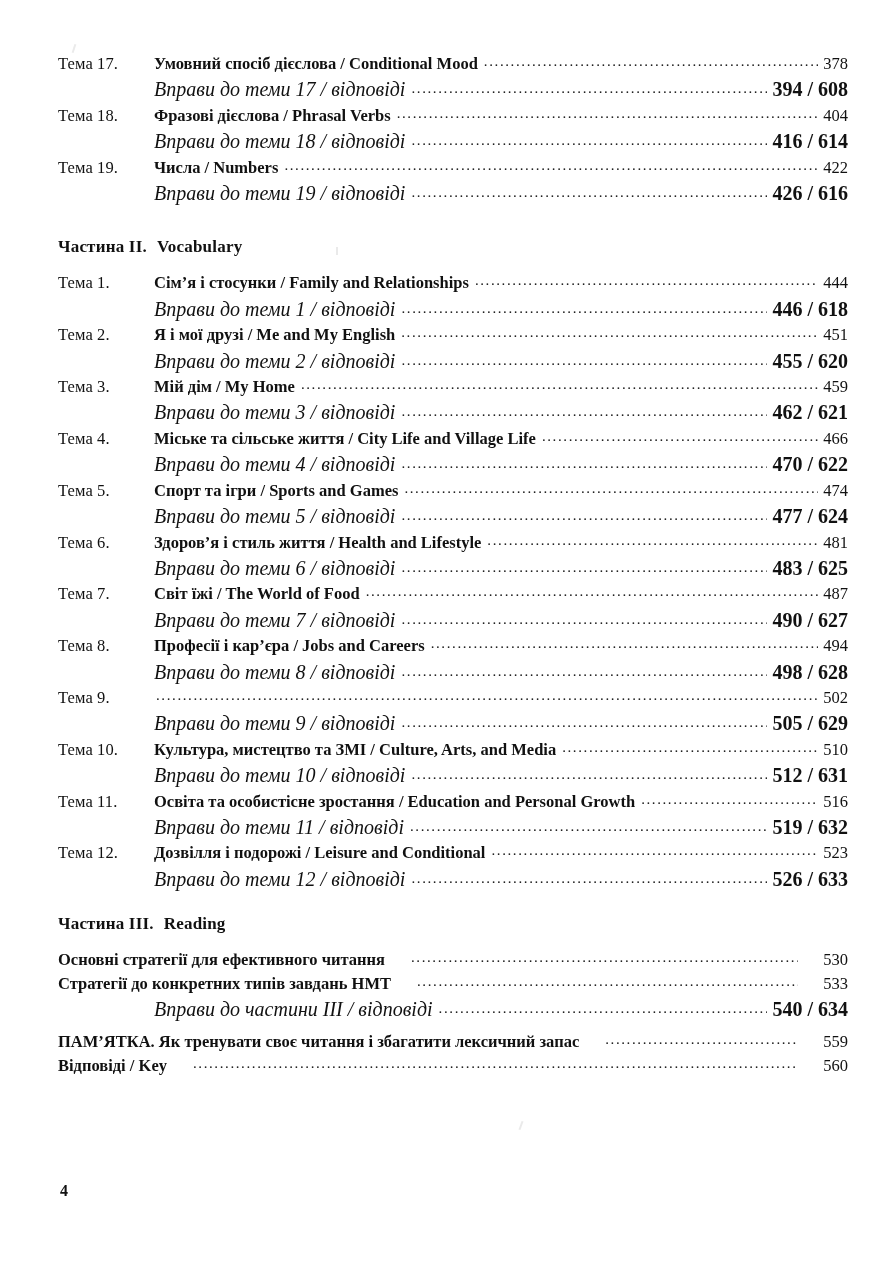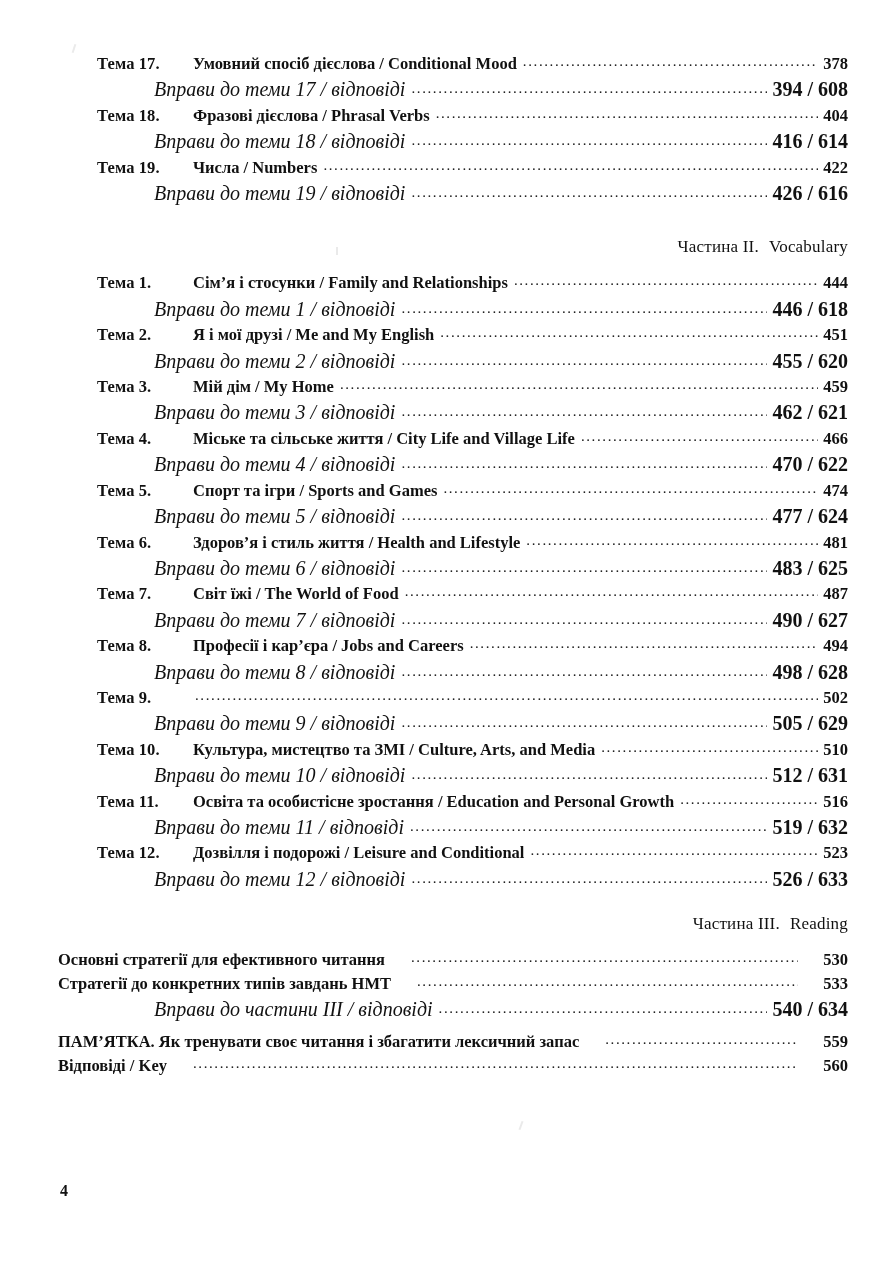--- a/index.html
+++ b/index.html
@@ -41,24 +41,23 @@
   .row.main {
     font-weight: bold;
   }
   .row.sub {
     font-style: italic;
     font-weight: normal;
     font-size: 20px;
   }
   .label {
     flex: 0 0 auto;
-    font-weight: bold;
+    font-weight: normal;
     width: 96px;
     letter-spacing: 0.1px;
-    margin-left: 39px;
   }
   .title {
     flex: 0 0 auto;
     padding-right: 4px;
   }
   .dots {
     flex: 1 1 auto;
     overflow: hidden;
     min-width: 10px;
     position: relative;
@@ -70,40 +69,40 @@
     letter-spacing: 1.6px;
     font-weight: normal;
     font-style: normal;
     font-size: 15px;
     color: #1a1a1a;
     display: block;
     white-space: nowrap;
   }
   .pages {
     flex: 0 0 auto;
-    font-weight: bold;
+    font-weight: normal;
     font-style: normal;
     text-align: right;
     padding-left: 3px;
   }
   .row.sub .pages {
     font-weight: bold;
     font-style: normal;
   }
   .row.sub .title {
     padding-left: 96px;
   }
   .row.sub .sub-indent-wide {
     padding-left: 96px;
   }
 
   
   .part-heading {
-    text-align: right;
-    font-weight: normal;
+    text-align: left;
+    font-weight: bold;
     font-size: 17px;
     margin: 30px 0 14px 0;
     letter-spacing: 0.2px;
   }
   .part-heading .part-gap {
     display: inline-block;
     width: 10px;
   }
 
   

